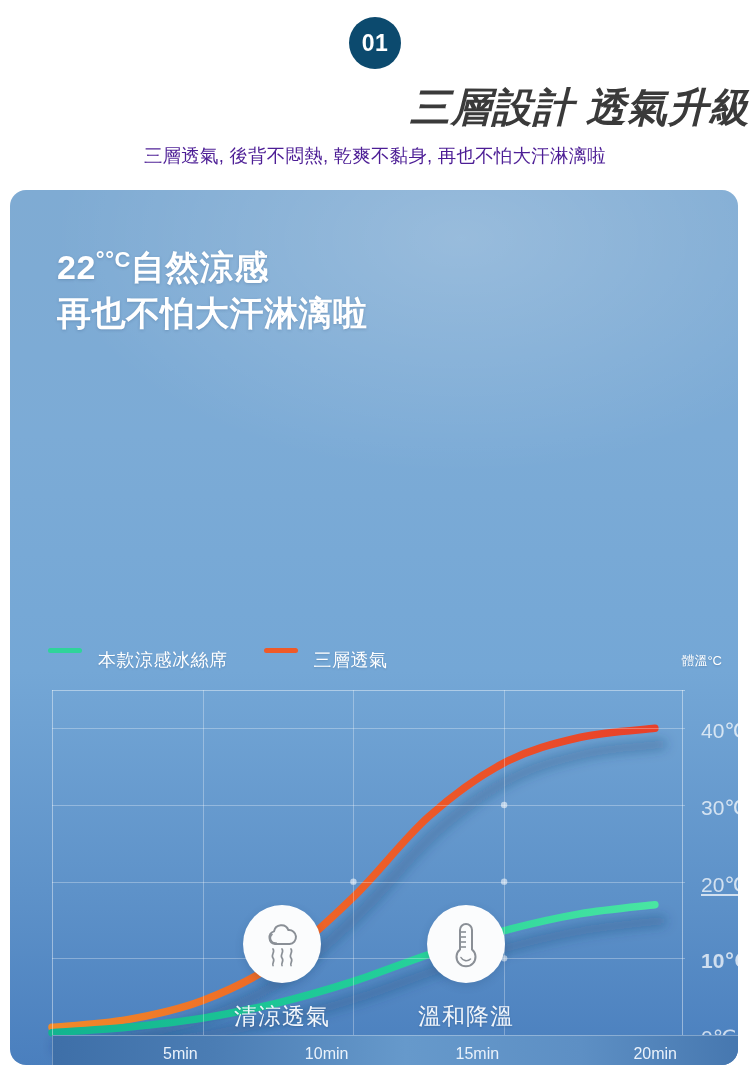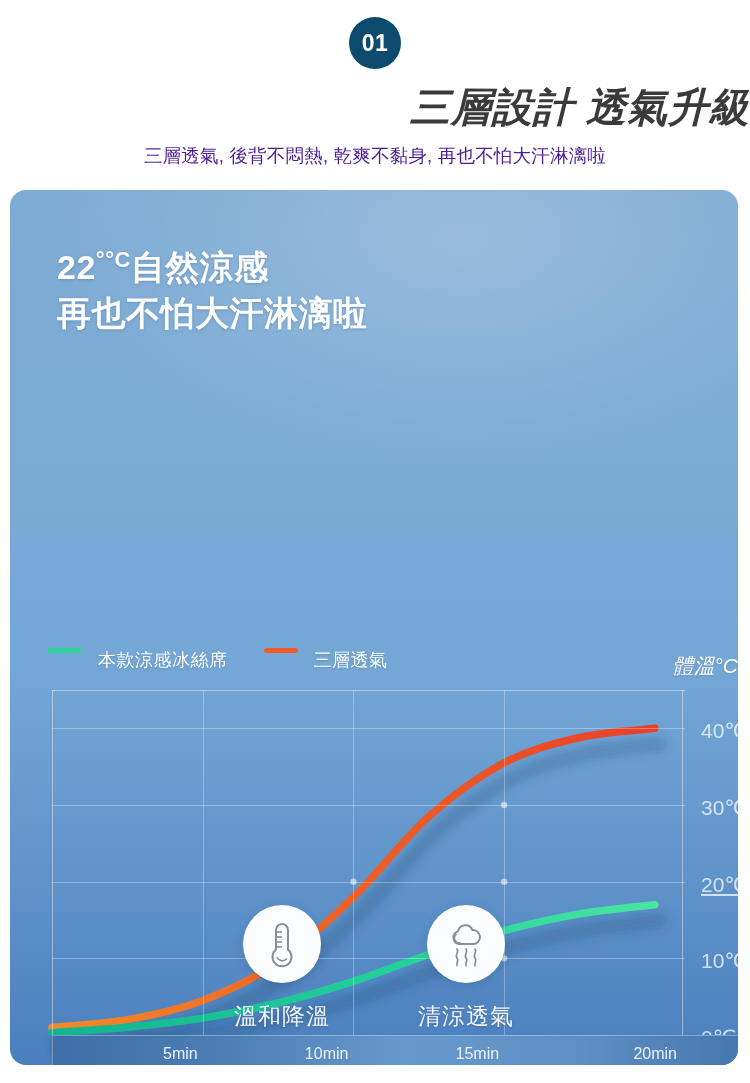--- a/index.html
+++ b/index.html
@@ -47,22 +47,22 @@
   .sup{font-size:22px;vertical-align:super;line-height:0;}
 
   
   .legend{position:absolute;left:38px;top:458px;display:flex;align-items:center;gap:36px;}
   .legend-item{display:flex;align-items:flex-start;gap:16px;}
   .legend-swatch{width:34px;height:5px;border-radius:3px;display:block;}
   .legend-label{color:#ffffff;font-size:18px;white-space:nowrap;letter-spacing:.5px;
     text-shadow:0 1px 2px rgba(40,70,110,.25);}
 
   .axis-title{
-    position:absolute;right:0;top:462px;color:#ffffff;font-size:21px;
-    white-space:nowrap;text-shadow:0 1px 2px rgba(40,70,110,.25);font-style:italic;
+    position:absolute;right:16px;top:462px;color:#ffffff;font-size:13px;
+    white-space:nowrap;text-shadow:0 1px 2px rgba(40,70,110,.25);
   }
 
   
   .chart{
     position:absolute;left:42px;top:500px;width:676px;height:380px;
   }
   .plot{
     position:absolute;left:0;top:0;width:633px;height:345px;
   }
   .grid-v,.grid-h{position:absolute;background:rgba(255,255,255,.30);}
@@ -178,57 +178,57 @@
           <div class="grid-v" style="left: 150.714px;"></div>
           <div class="grid-v" style="left: 301.429px;"></div>
           <div class="grid-v" style="left: 452.143px;"></div>
           <div class="grid-v grid-edge" style="left: 629.986px;"></div>
         </div>
 
       <div class="ylabels" id="ylabels">
           <div class="ylabel" style="top: 39.3333px;">40℃</div>
           <div class="ylabel" style="top: 116px;">30℃</div>
           <div class="ylabel" style="top: 192.667px; text-decoration: underline;">20℃</div>
-          <div class="ylabel" style="top: 269.333px;">10℃</div>
+          <div class="ylabel" style="top: 269.333px; font-weight: bold;">10℃</div>
           <div class="ylabel" style="top: 346px;">0℃</div>
         </div>
 
       <div class="xband" id="xband">
           <div class="xlabel" style="left: 144.714px;">5min</div>
           <div class="xlabel" style="left: 295.429px;">10min</div>
           <div class="xlabel" style="left: 446.143px;">15min</div>
           <div class="xlabel" style="left: 623.986px;">20min</div>
         </div>
     </div>
 
     <div class="features">
+
+      <div class="feature">
+        <div class="fcircle">
+          <svg width="46" height="48" viewBox="0 0 46 48">
+            <path d="M16 24 a6.5 6.5 0 0 1 -1 -12.6 a7.5 7.5 0 0 1 14.4 -1.3 a6.6 6.6 0 0 1 1.2 13.9 z" fill="none" stroke="#8a8f96" stroke-width="2" stroke-linejoin="round"></path>
+            <path d="M13 14.5 a5 5 0 0 0 4.2 8.6" fill="none" stroke="#8a8f96" stroke-width="1.7" stroke-linecap="round"></path>
+            <path d="M14 29 c2.5 3 -2.5 6 0 9 c2.5 3 -1.5 5.5 0 7.5" fill="none" stroke="#8a8f96" stroke-width="1.7" stroke-linecap="round"></path>
+            <path d="M23 29 c2.5 3 -2.5 6 0 9 c2.5 3 -1.5 5.5 0 7.5" fill="none" stroke="#8a8f96" stroke-width="1.7" stroke-linecap="round"></path>
+            <path d="M32 29 c2.5 3 -2.5 6 0 9 c2.5 3 -1.5 5.5 0 7.5" fill="none" stroke="#8a8f96" stroke-width="1.7" stroke-linecap="round"></path>
+          </svg>
+        </div>
+        <div class="flabel">清涼透氣</div>
+      </div>
 
       <div class="feature">
         <div class="fcircle">
           <svg width="40" height="48" viewBox="0 0 40 48">
             <path d="M20 4 a6 6 0 0 1 6 6 v19.5 a9.5 9.5 0 1 1 -12 0 V10 a6 6 0 0 1 6 -6 z" fill="none" stroke="#8a8f96" stroke-width="2"></path>
             <line x1="14" y1="12" x2="20" y2="12" stroke="#8a8f96" stroke-width="1.6"></line>
             <line x1="14" y1="17" x2="20" y2="17" stroke="#8a8f96" stroke-width="1.6"></line>
             <line x1="14" y1="22" x2="20" y2="22" stroke="#8a8f96" stroke-width="1.6"></line>
             <line x1="14" y1="27" x2="20" y2="27" stroke="#8a8f96" stroke-width="1.6"></line>
             <path d="M15 37.5 a6 6 0 0 0 9.5 1.5" fill="none" stroke="#8a8f96" stroke-width="1.6" stroke-linecap="round"></path>
           </svg>
         </div>
         <div class="flabel">溫和降溫</div>
       </div>
 
-      <div class="feature">
-        <div class="fcircle">
-          <svg width="46" height="48" viewBox="0 0 46 48">
-            <path d="M16 24 a6.5 6.5 0 0 1 -1 -12.6 a7.5 7.5 0 0 1 14.4 -1.3 a6.6 6.6 0 0 1 1.2 13.9 z" fill="none" stroke="#8a8f96" stroke-width="2" stroke-linejoin="round"></path>
-            <path d="M13 14.5 a5 5 0 0 0 4.2 8.6" fill="none" stroke="#8a8f96" stroke-width="1.7" stroke-linecap="round"></path>
-            <path d="M14 29 c2.5 3 -2.5 6 0 9 c2.5 3 -1.5 5.5 0 7.5" fill="none" stroke="#8a8f96" stroke-width="1.7" stroke-linecap="round"></path>
-            <path d="M23 29 c2.5 3 -2.5 6 0 9 c2.5 3 -1.5 5.5 0 7.5" fill="none" stroke="#8a8f96" stroke-width="1.7" stroke-linecap="round"></path>
-            <path d="M32 29 c2.5 3 -2.5 6 0 9 c2.5 3 -1.5 5.5 0 7.5" fill="none" stroke="#8a8f96" stroke-width="1.7" stroke-linecap="round"></path>
-          </svg>
-        </div>
-        <div class="flabel">清涼透氣</div>
-      </div>
-
 
     </div>
   </div>
 </div>
 
 </body></html>

